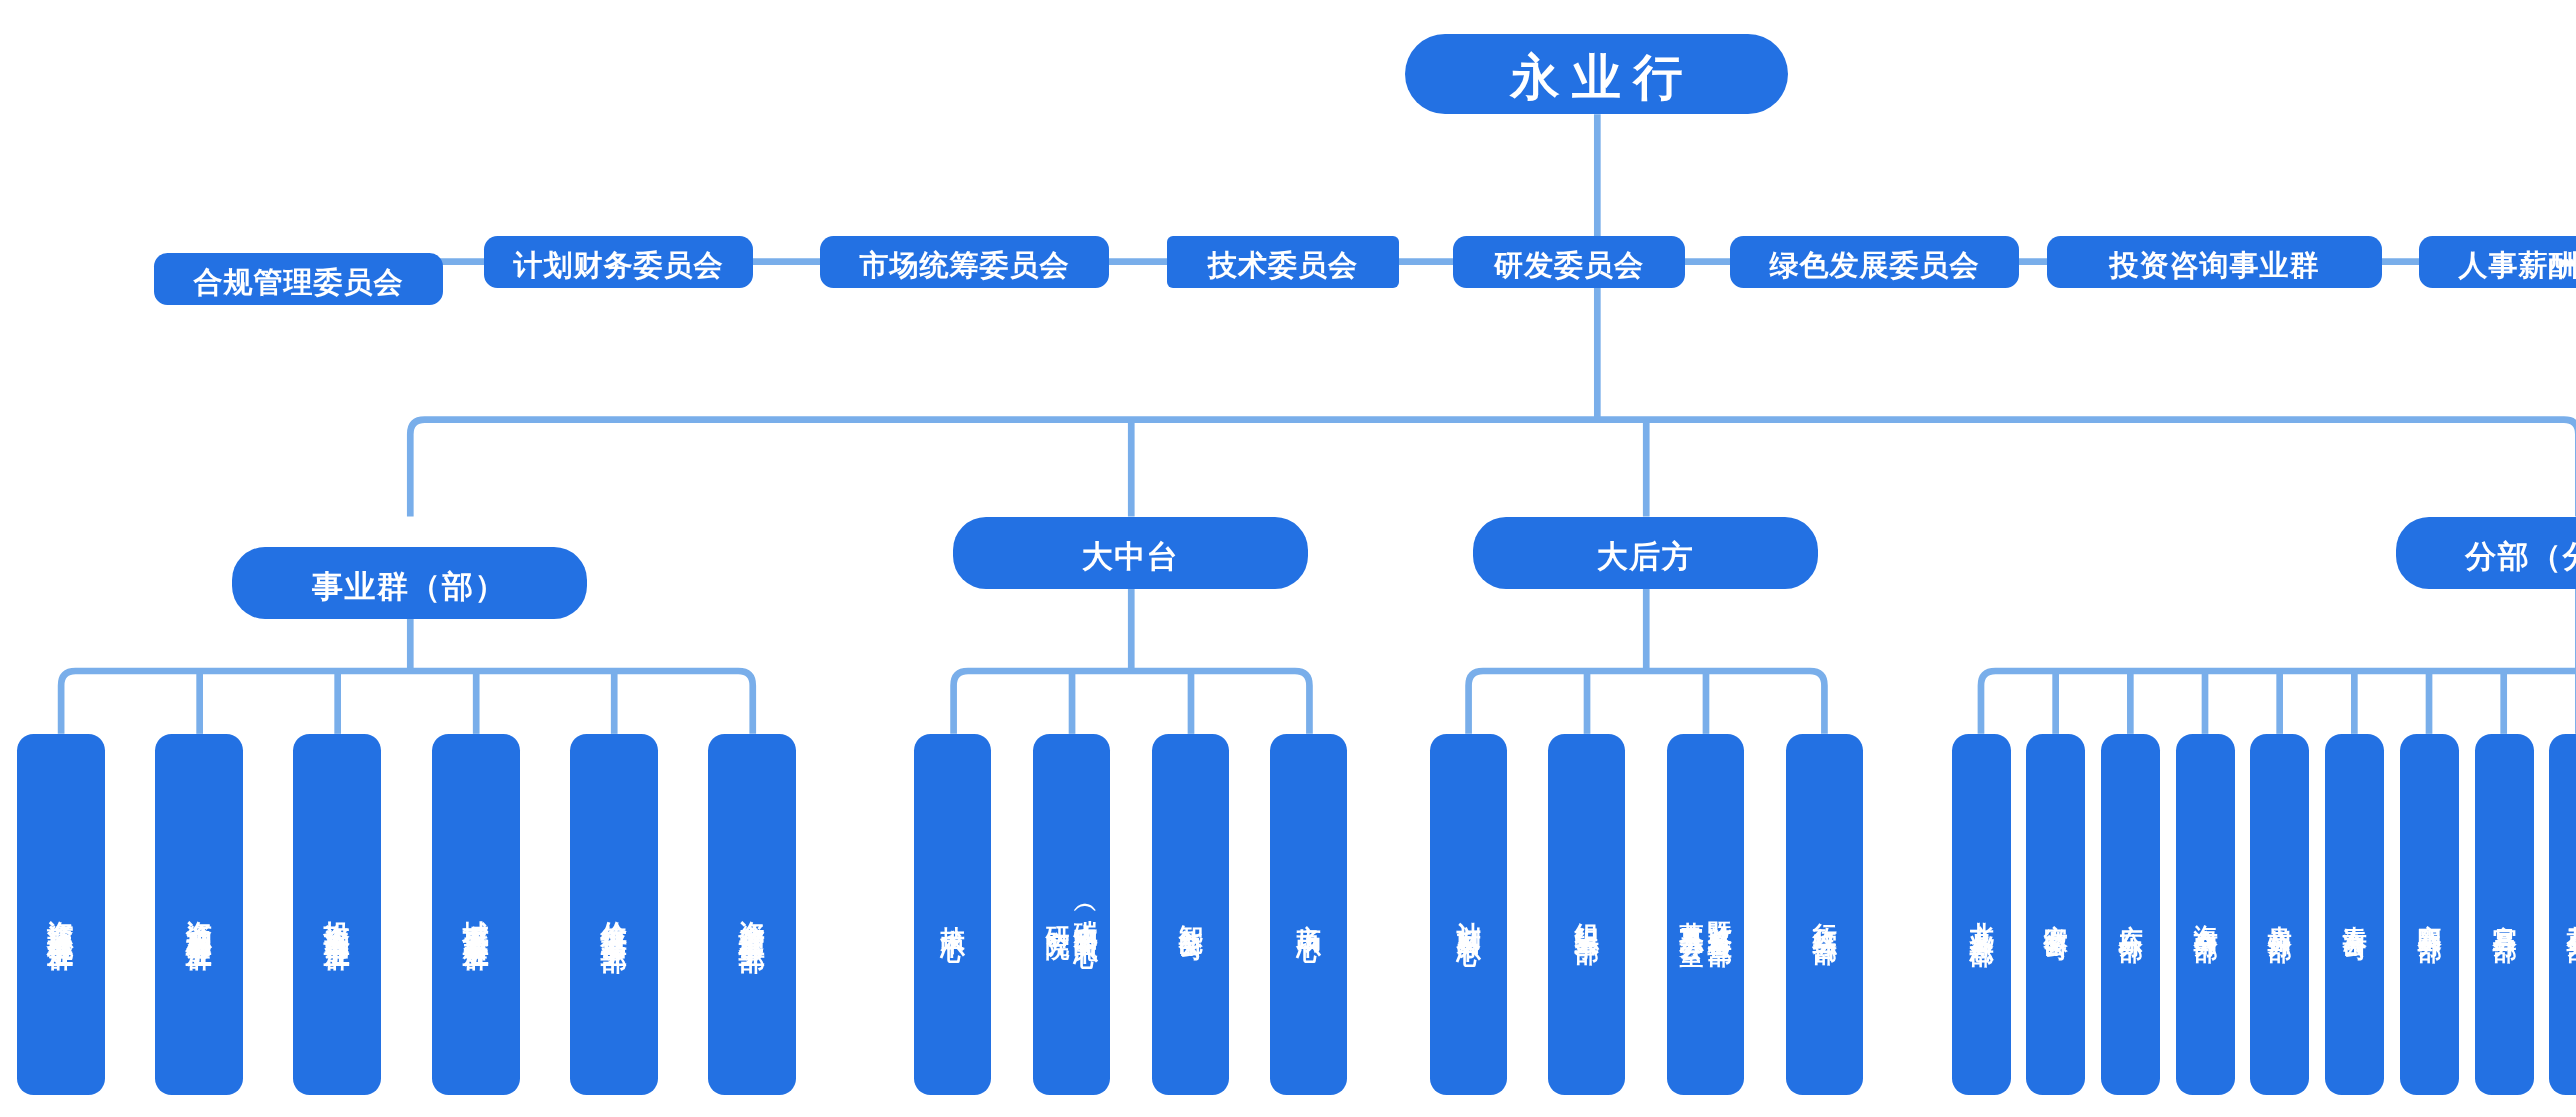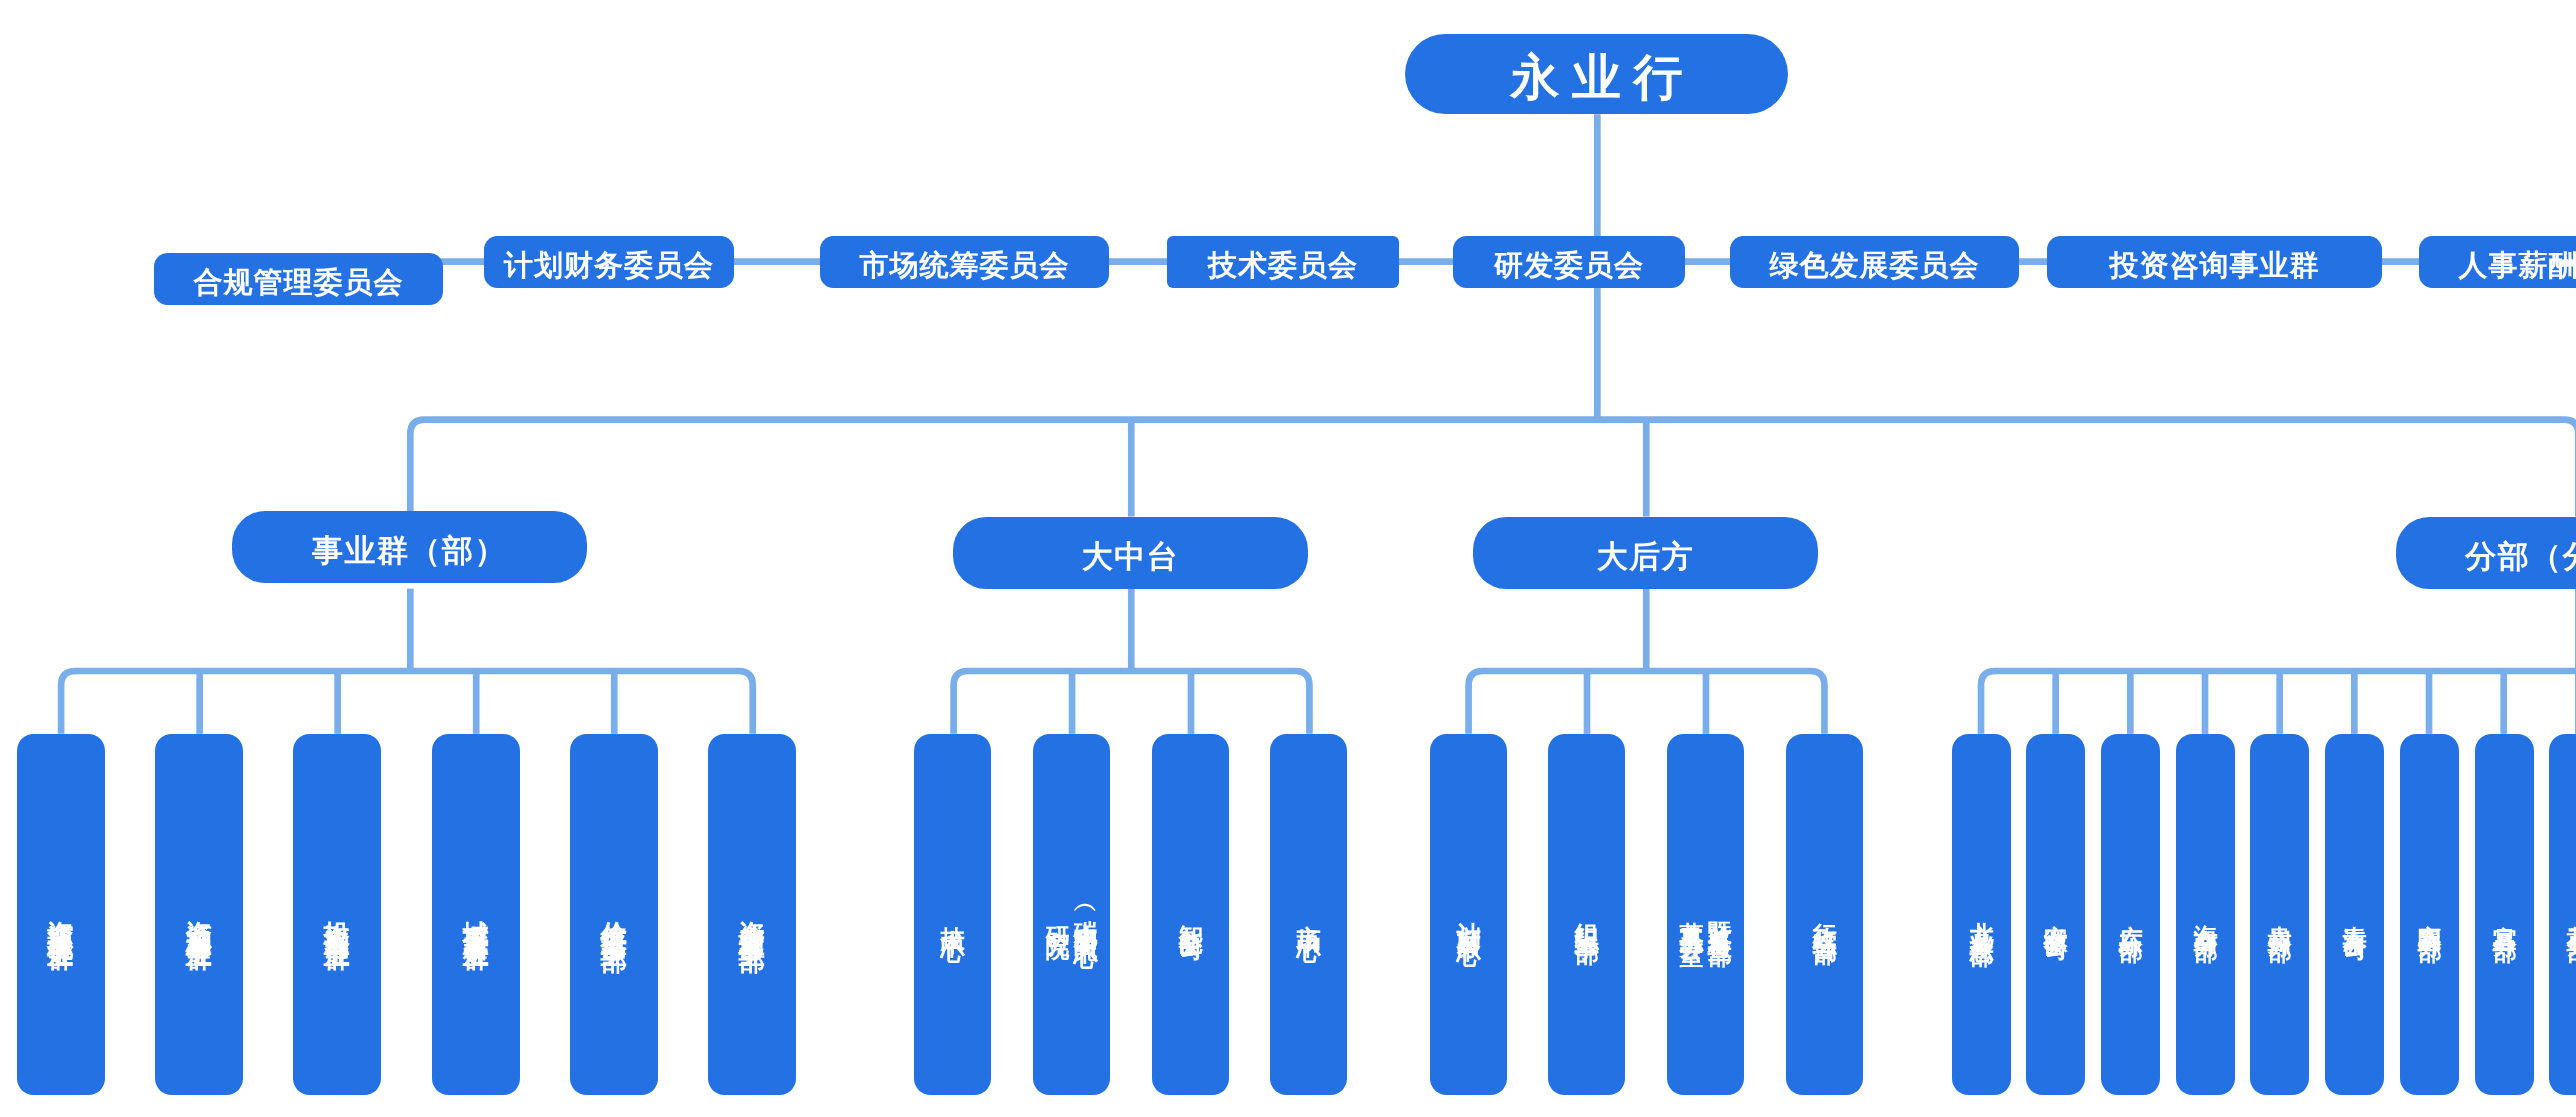--- a/index.html
+++ b/index.html
@@ -111,42 +111,42 @@
       <path d="M 5875 1303 V 1425" fill="none" stroke="#79AEEA" stroke-width="13"></path>
       <path d="M 6020 1303 V 1425" fill="none" stroke="#79AEEA" stroke-width="13"></path>
     </svg>
   <div id="nodes">
       <div class="node root-node" style="left: 1405px; top: 34px; width: 383px; height: 80px; background: rgb(35, 113, 227); color: rgb(255, 255, 255);">
         <span class="lbl">永业行</span>
       </div>
       <div class="node committee-node" style="left: 154px; top: 253px; width: 289px; height: 52px; background: rgb(35, 113, 227); color: rgb(255, 255, 255);">
         <span class="lbl">合规管理委员会</span>
       </div>
-      <div class="node committee-node" style="left: 484px; top: 236px; width: 250px; height: 52px; background: rgb(35, 113, 227); color: rgb(255, 255, 255);">
+      <div class="node committee-node" style="left: 484px; top: 236px; width: 269px; height: 52px; background: rgb(35, 113, 227); color: rgb(255, 255, 255);">
         <span class="lbl">计划财务委员会</span>
       </div>
       <div class="node committee-node" style="left: 820px; top: 236px; width: 289px; height: 52px; background: rgb(35, 113, 227); color: rgb(255, 255, 255);">
         <span class="lbl">市场统筹委员会</span>
       </div>
       <div class="node committee-node" style="left: 1167px; top: 236px; width: 232px; height: 52px; background: rgb(35, 113, 227); color: rgb(255, 255, 255); border-radius: 6px;">
         <span class="lbl">技术委员会</span>
       </div>
       <div class="node committee-node" style="left: 1453px; top: 236px; width: 232px; height: 52px; background: rgb(35, 113, 227); color: rgb(255, 255, 255);">
         <span class="lbl">研发委员会</span>
       </div>
       <div class="node committee-node" style="left: 1730px; top: 236px; width: 289px; height: 52px; background: rgb(35, 113, 227); color: rgb(255, 255, 255);">
         <span class="lbl">绿色发展委员会</span>
       </div>
       <div class="node committee-node" style="left: 2047px; top: 236px; width: 335px; height: 52px; background: rgb(35, 113, 227); color: rgb(255, 255, 255);">
         <span class="lbl">投资咨询事业群</span>
       </div>
       <div class="node committee-node" style="left: 2419px; top: 236px; width: 289px; height: 52px; background: rgb(35, 113, 227); color: rgb(255, 255, 255);">
         <span class="lbl">人事薪酬委员会</span>
       </div>
-      <div class="node division-node" style="left: 232px; top: 511px; width: 355px; height: 72px; background: rgb(35, 113, 227); color: rgb(255, 255, 255);">
+      <div class="node division-node" style="left: 232px; top: 547px; width: 355px; height: 72px; background: rgb(35, 113, 227); color: rgb(255, 255, 255);">
         <span class="lbl">事业群（部）</span>
       </div>
       <div class="node child-node" style="left: 16.5px; top: 734px; width: 88px; height: 361px; background: rgb(35, 113, 227); color: rgb(255, 255, 255);">
         <span class="vlbl kid-font-a">资源环境事业群</span>
       </div>
       <div class="node child-node" style="left: 155px; top: 734px; width: 88px; height: 361px; background: rgb(35, 113, 227); color: rgb(255, 255, 255);">
         <span class="vlbl kid-font-a">资源利用事业群</span>
       </div>
       <div class="node child-node" style="left: 293px; top: 734px; width: 88px; height: 361px; background: rgb(35, 113, 227); color: rgb(255, 255, 255);">
         <span class="vlbl kid-font-a">投资咨询事业群</span>

